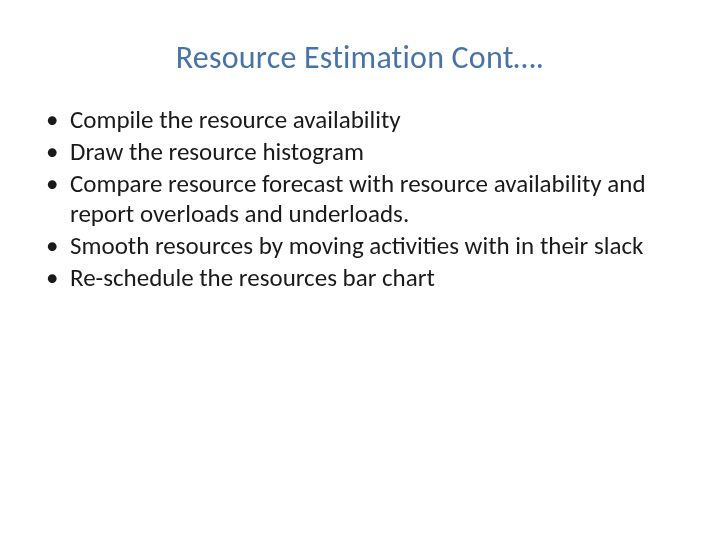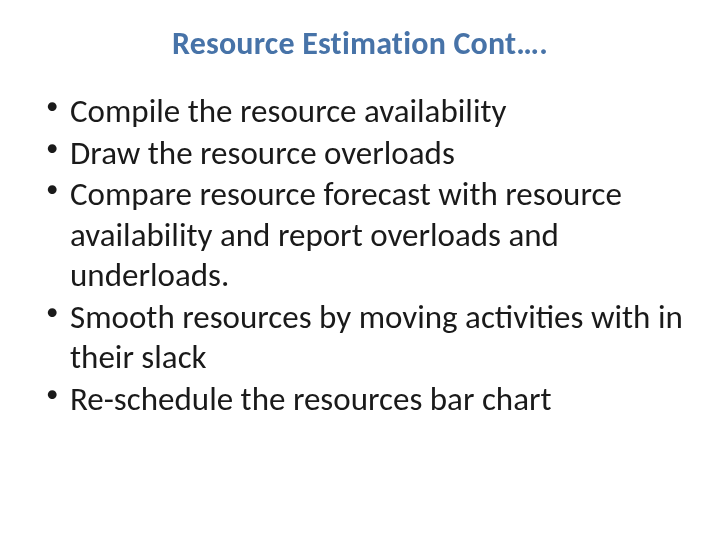--- a/index.html
+++ b/index.html
@@ -16,33 +16,33 @@
       overflow: hidden;
     }
     .slide {
       width: 100%;
       height: 100%;
       padding: 20px 30px 30px 30px;
     }
     .title {
       color: #4773a8;
       font-size: 32px;
-      font-weight: 700;
+      font-weight: 400;
       text-align: center;
-      margin-top: 4px;
+      margin-top: 18px;
       margin-bottom: 28px;
       letter-spacing: 0.2px;
     }
     .bullets {
       list-style: none;
       padding-left: 10px;
     }
     .bullets li {
       color: #1a1a1a;
-      font-size: 33px;
+      font-size: 25px;
       line-height: 1.23;
       padding-left: 30px;
       position: relative;
       margin-bottom: 1px;
     }
     .bullets li::before {
       content: "•";
       position: absolute;
       left: 6px;
       top: 0;
@@ -50,18 +50,18 @@
       color: #1a1a1a;
     }
   </style>
 </head>
 <body>
 
 <div class="slide">
   <h1 class="title">Resource Estimation Cont….</h1>
   <ul class="bullets">
     <li>Compile the resource availability</li>
-    <li>Draw the resource overloads</li>
+    <li>Draw the resource histogram</li>
     <li>Compare resource forecast with resource availability and report overloads and underloads.</li>
     <li>Smooth resources by moving activities with in their slack</li>
     <li>Re-schedule the resources bar chart</li>
   </ul>
 </div>
 
 </body></html>

